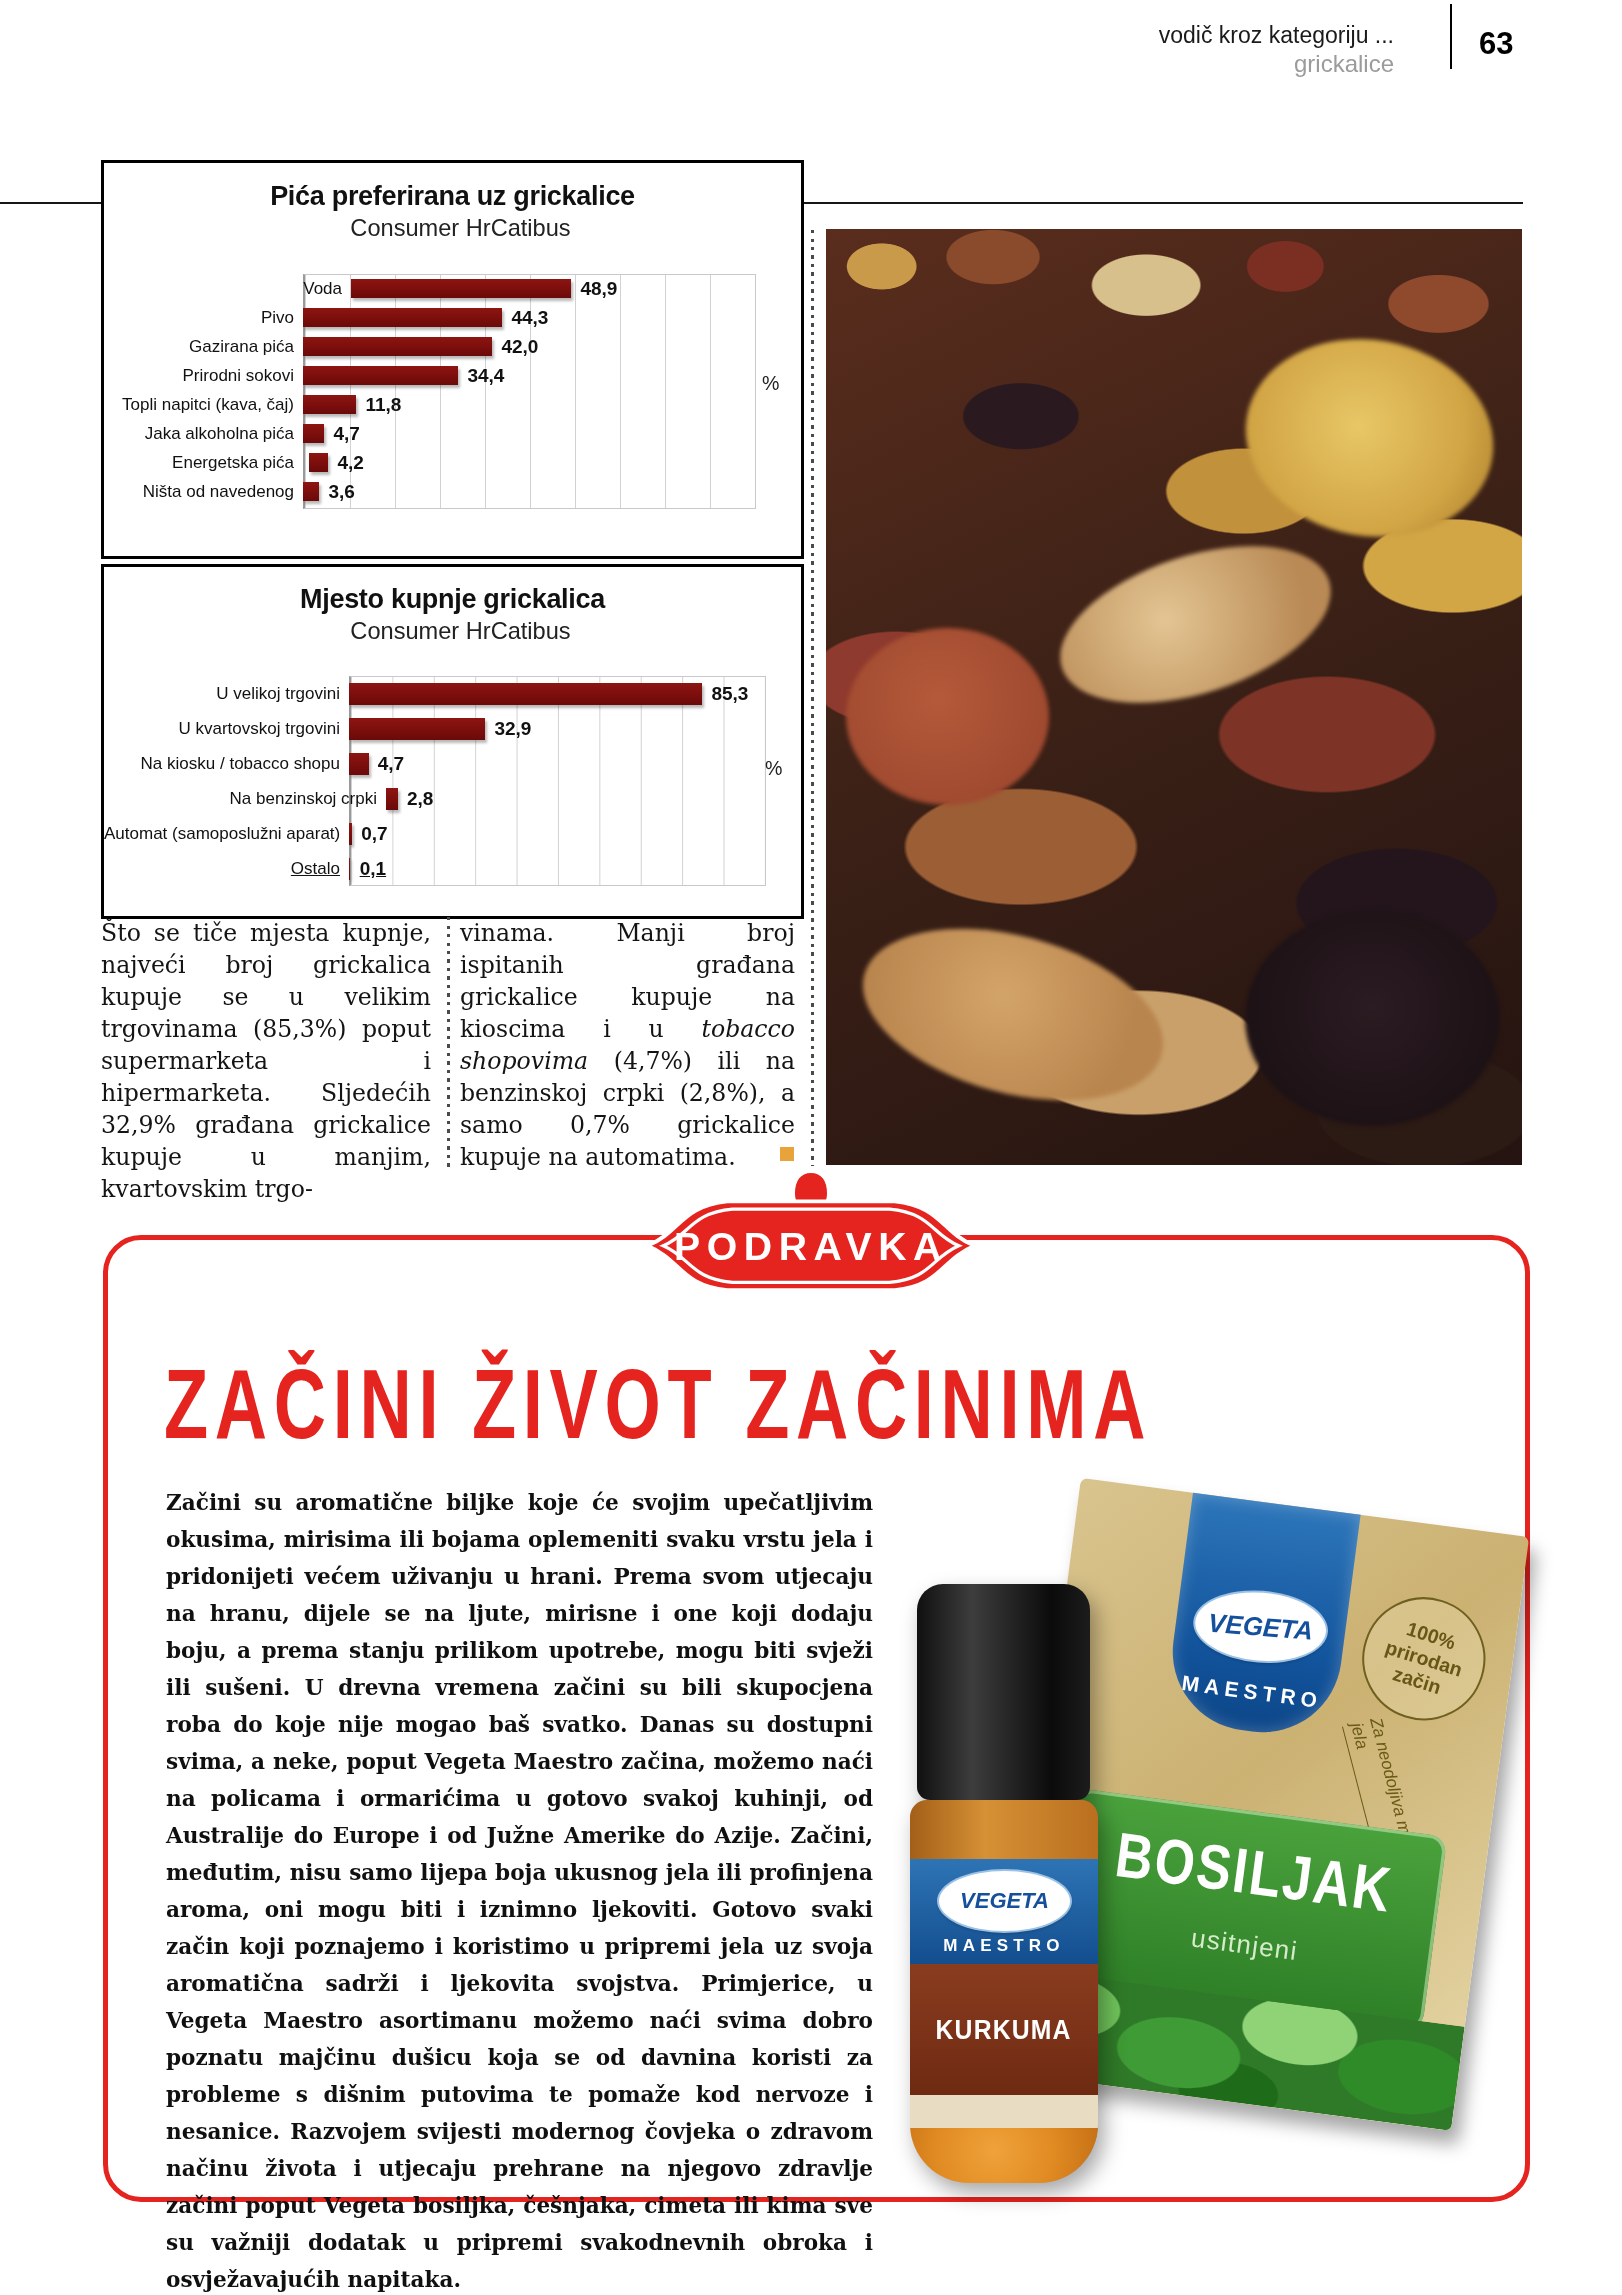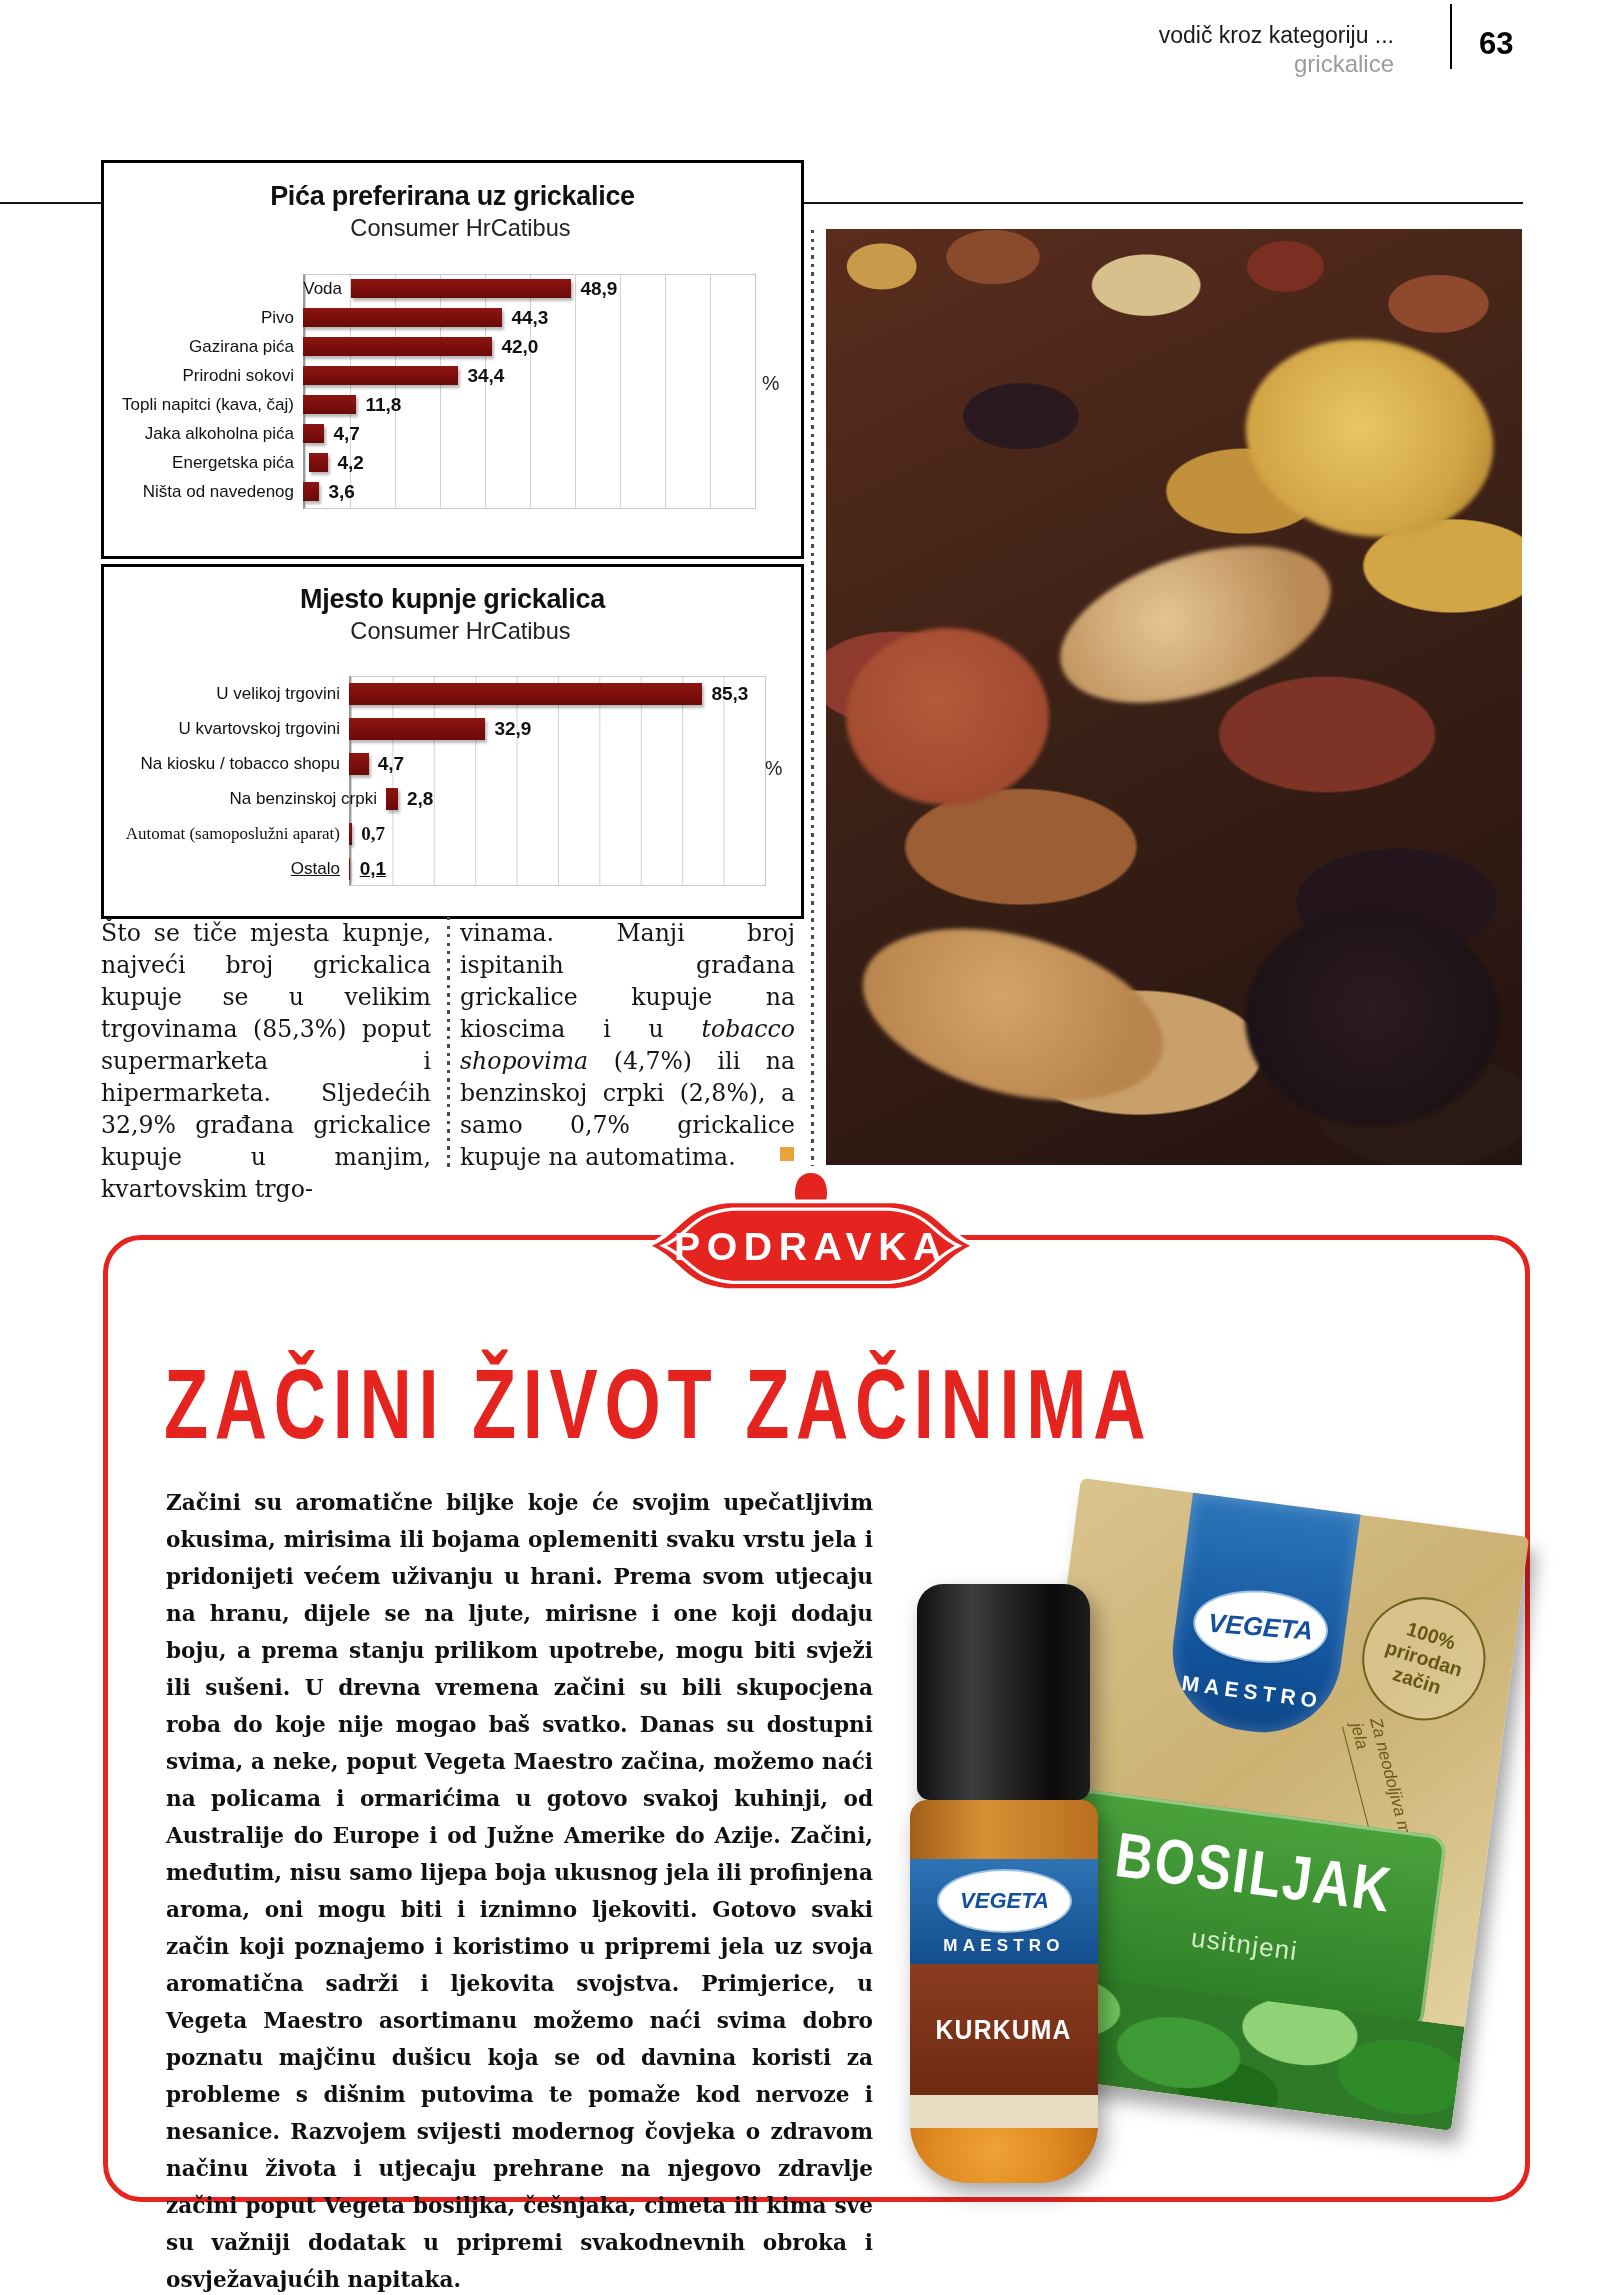--- a/index.html
+++ b/index.html
@@ -217,21 +217,21 @@
             <div class="cval">4,7</div>
           </div>
         </div>
         <div class="crow" style="height: 35px;">
           <div class="clab" style="width: 236px; margin-left: 37px;">Na benzinskoj crpki</div>
           <div class="cbararea" style="width: 558px;">
             <div class="cbar" style="height: 22px; width: 11.6px;"></div>
             <div class="cval">2,8</div>
           </div>
         </div>
-        <div class="crow" style="height: 35px; font-family: Liberation Serif, serif;">
+        <div class="crow" style="height: 35px;">
           <div class="clab" style="width: 236px;">Automat (samoposlužni aparat)</div>
           <div class="cbararea" style="width: 558px;">
             <div class="cbar" style="height: 22px; width: 2.9px;"></div>
             <div class="cval">0,7</div>
           </div>
         </div>
         <div class="crow" style="height: 35px; text-decoration: underline;">
           <div class="clab" style="width: 236px;">Ostalo</div>
           <div class="cbararea" style="width: 558px;">
             <div class="cbar" style="height: 22px; width: 1.3px;"></div>

